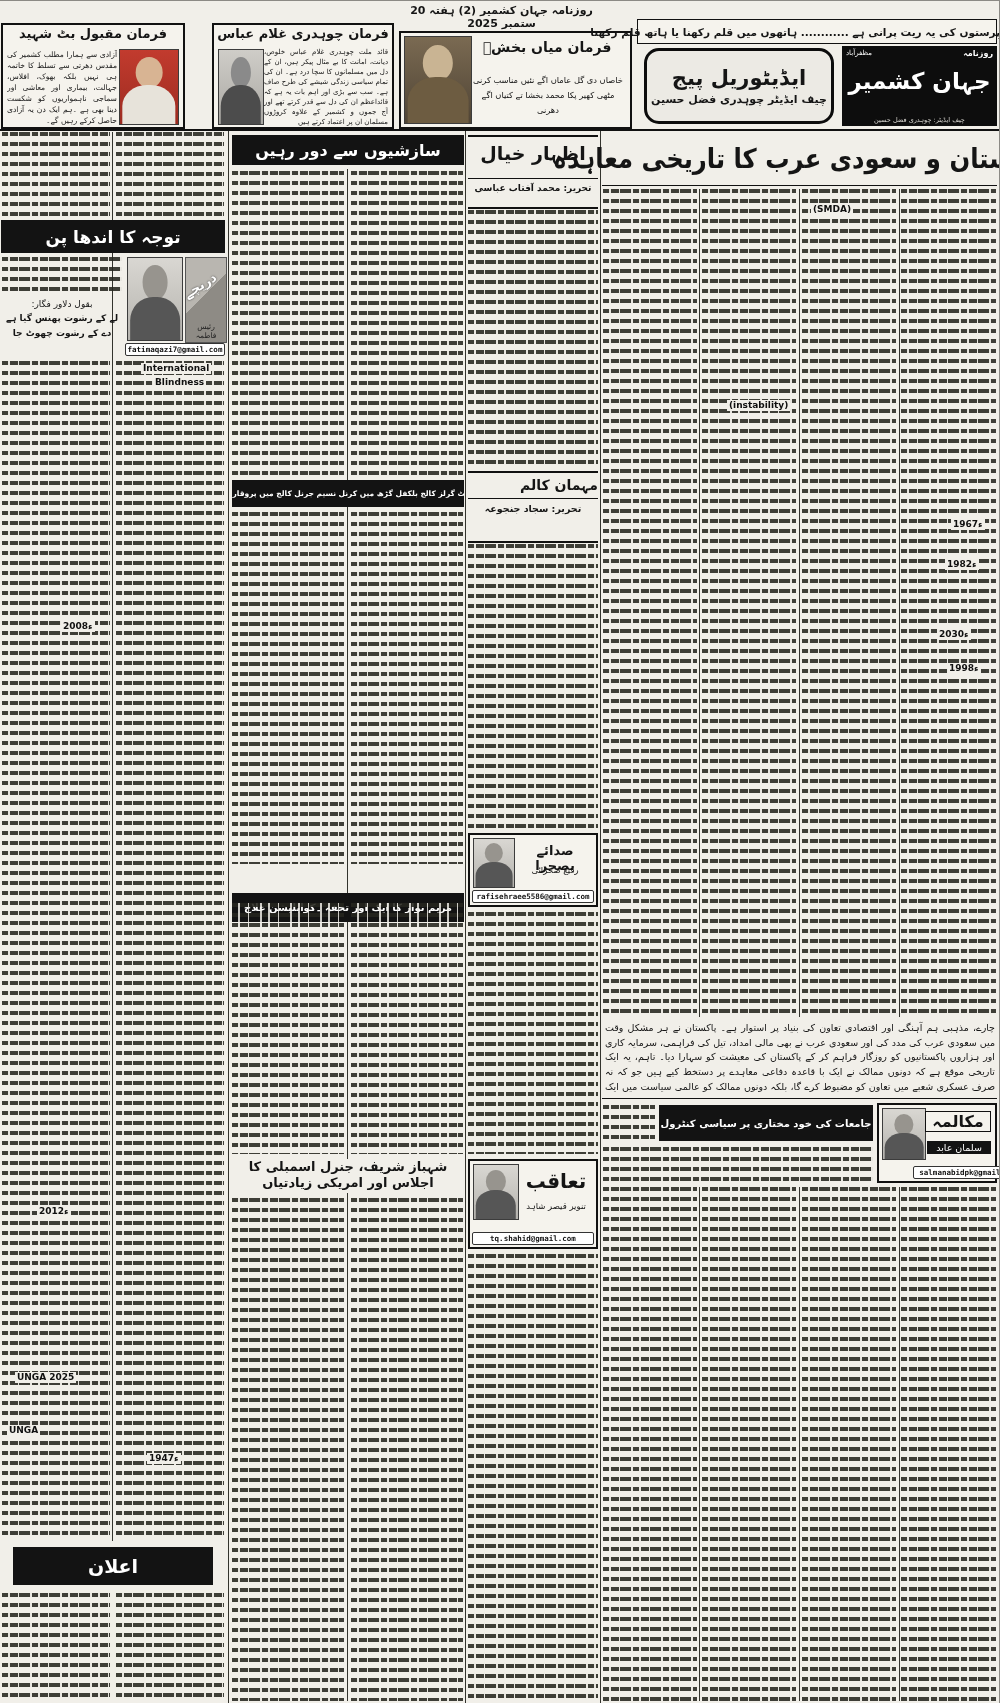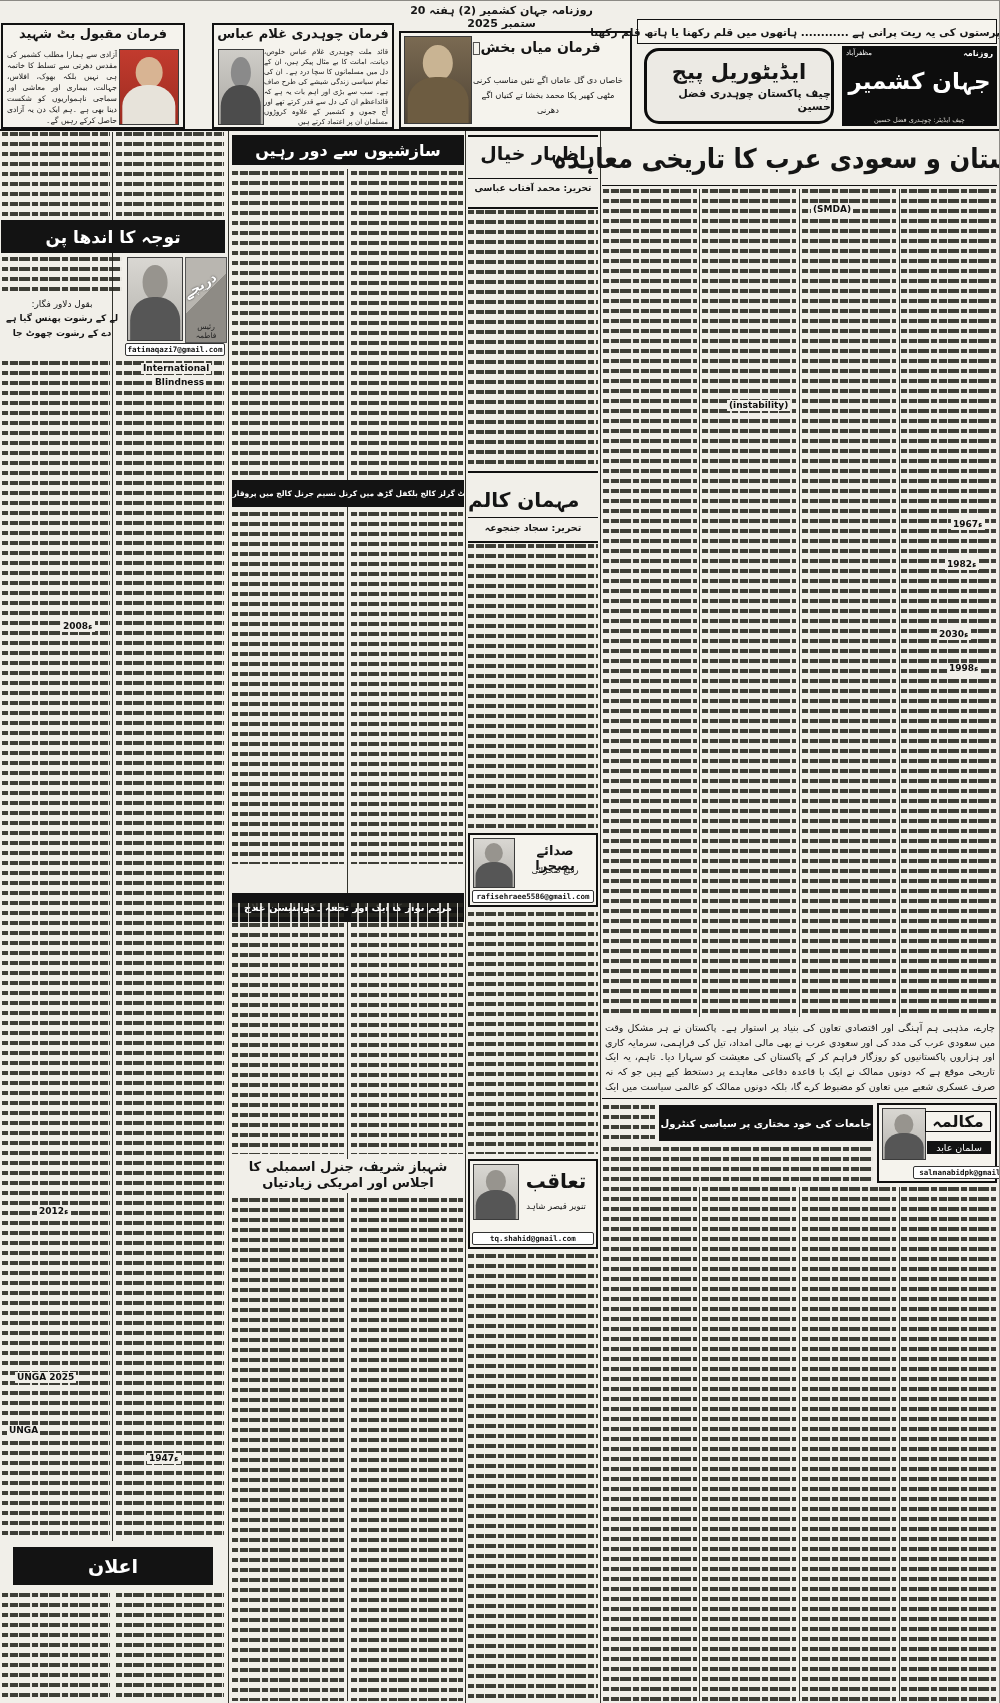--- a/index.html
+++ b/index.html
@@ -49,35 +49,35 @@
   </div>
 
   <div class="boxed" style="left:213px;top:22px;width:182px;height:106px;border-width:2px;">
     <div class="ttl" style="font-size:13px;text-align:center;padding-top:1px;">فرمان چوہدری غلام عباس</div>
     <div class="photo ph-gray" style="left:4px;top:24px;width:46px;height:76px;"></div>
     <div class="just" style="position:absolute;right:4px;top:23px;width:124px;height:80px;font-size:7px;line-height:1.42;overflow:hidden;">قائد ملت چوہدری غلام عباس خلوص، دیانت، امانت کا بے مثال پیکر ہیں، ان کے دل میں مسلمانوں کا سچا درد ہے۔ ان کی تمام سیاسی زندگی شیشے کی طرح صاف ہے۔ سب سے بڑی اور اہم بات یہ ہے کہ قائداعظم ان کی دل سے قدر کرتے تھے اور آج جموں و کشمیر کے علاوہ کروڑوں مسلمان ان پر اعتماد کرتے ہیں</div>
   </div>
 
   <div class="boxed" style="left:400px;top:30px;width:233px;height:98px;border-width:2px;">
     <div class="photo ph-sepia" style="left:3px;top:3px;width:68px;height:88px;"></div>
-    <div class="ttl" style="position:absolute;right:8px;top:6px;width:150px;font-size:14px;text-align:left;">فرمان میاں بخشؒ</div>
+    <div class="ttl" style="position:absolute;right:8px;top:6px;width:150px;font-size:14px;text-align:center;">فرمان میاں بخشؒ</div>
     <div style="position:absolute;right:6px;top:40px;width:152px;font-size:8.3px;text-align:center;line-height:1.8;">
       <div>خاصاں دی گل عاماں اگے نئیں مناسب کرنی</div>
       <div>مٹھی کھیر پکا محمد بخشا تے کتیاں اگے دھرنی</div>
     </div>
   </div>
 
   <div class="boxed" style="left:638px;top:18px;width:360px;height:25px;border-width:1.5px;display:flex;align-items:center;justify-content:center;">
     <span class="ttl" style="font-size:10.5px;white-space:nowrap;">ہم صبح پرستوں کی یہ ریت پرانی ہے ............ ہاتھوں میں قلم رکھنا یا ہاتھ قلم رکھنا</span>
   </div>
 
   <div class="boxed" style="left:645px;top:47px;width:190px;height:76px;border:3px solid #0c0c0c;border-radius:15px;background:#eceae4;
               display:flex;flex-direction:column;align-items:center;justify-content:center;">
     <div class="ttl" style="font-size:21px;">ایڈیٹوریل پیج</div>
-    <div class="ttl" style="font-size:11px;margin-top:3px;">چیف پاکستان چوہدری فضل حسین</div>
+    <div class="ttl" style="font-size:11px;margin-top:3px;">چیف ایڈیٹر چوہدری فضل حسین</div>
   </div>
 
   <div class="abs" style="left:843px;top:45px;width:155px;height:80px;background:#0d0d0d;color:#fff;">
     <div class="ttl" style="position:absolute;right:4px;top:3px;font-size:8px;">روزنامہ</div>
     <div style="position:absolute;left:4px;top:3px;font-size:7px;">مظفرآباد</div>
     <div class="ttl" style="position:absolute;left:0;right:0;top:22px;text-align:center;font-size:23px;">جہان کشمیر</div>
     <div style="position:absolute;left:0;right:0;bottom:2px;text-align:center;font-size:6.5px;color:#d8d6d0;">چیف ایڈیٹر: چوہدری فضل حسین</div>
   </div>
 
   <div class="hr" style="left:0;top:128px;width:1000px;"></div>
@@ -126,21 +126,21 @@
   <div class="sim" style="left:803px;top:1186px;width:94px;height:514px;"></div>
   <div class="sim" style="left:902px;top:1186px;width:95px;height:514px;"></div>
 
   <div class="abs" style="left:469px;top:134px;width:130px;height:70px;border-top:2px solid #111;border-bottom:2px solid #111;">
     <div class="ttl" style="font-size:19px;text-align:center;padding-top:5px;">اظہار خیال</div>
     <div class="ttl" style="font-size:9px;text-align:center;margin-top:14px;border-top:1.5px solid #111;padding-top:4px;">تحریر: محمد آفتاب عباسی</div>
   </div>
   <div class="sim" style="left:469px;top:209px;width:130px;height:256px;"></div>
 
   <div class="abs" style="left:469px;top:470px;width:130px;height:68px;border-top:2px solid #111;border-bottom:2px solid #111;">
-    <div class="ttl" style="font-size:20px;text-align:left;padding-top:15px;">مہمان کالم</div>
+    <div class="ttl" style="font-size:14px;text-align:right;padding-top:4px;">مہمان کالم</div>
     <div class="ttl" style="font-size:9.5px;text-align:center;margin-top:5px;border-top:1.5px solid #111;padding-top:4px;">تحریر: سجاد جنجوعہ</div>
   </div>
   <div class="sim" style="left:469px;top:543px;width:130px;height:285px;"></div>
 
   <div class="boxed" style="left:469px;top:832px;width:130px;height:74px;border-width:2px;">
     <div class="photo ph-author" style="left:3px;top:3px;width:42px;height:50px;"></div>
     <div class="ttl" style="position:absolute;right:3px;top:8px;width:76px;font-size:13px;text-align:center;">صدائے بصحرا</div>
     <div style="position:absolute;right:3px;top:30px;width:76px;font-size:8.5px;text-align:center;">رفیع صحرائی</div>
     <div class="email" style="left:2px;bottom:2px;width:122px;height:13px;">rafisehraee5586@gmail.com</div>
   </div>

